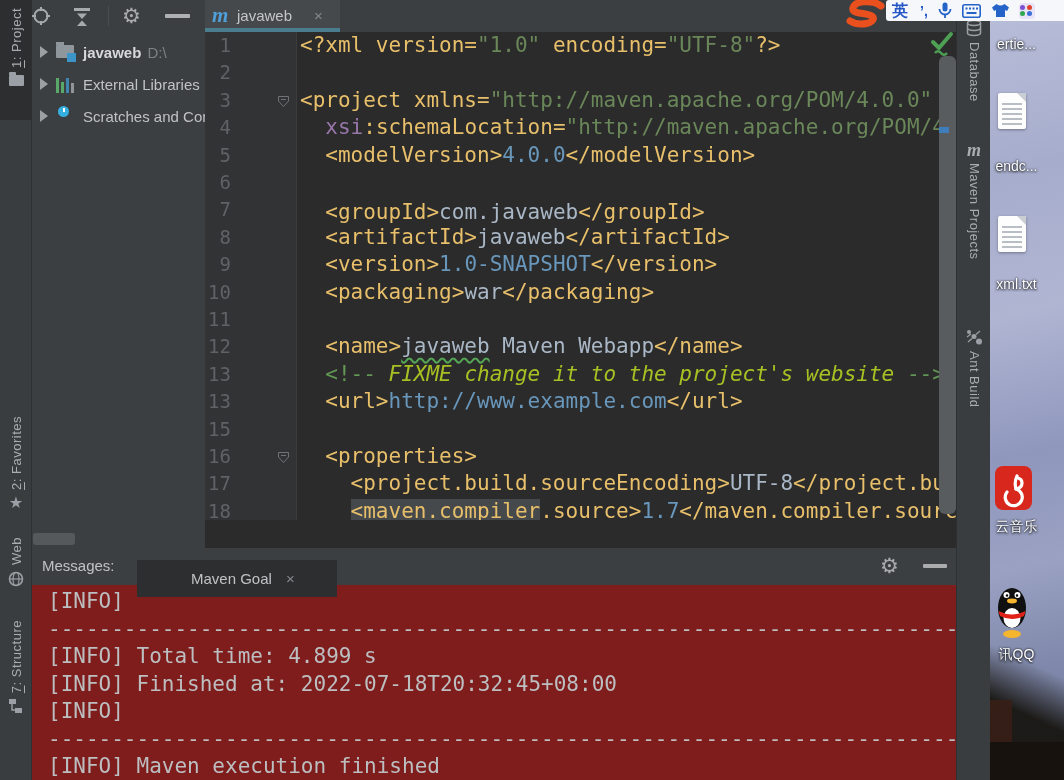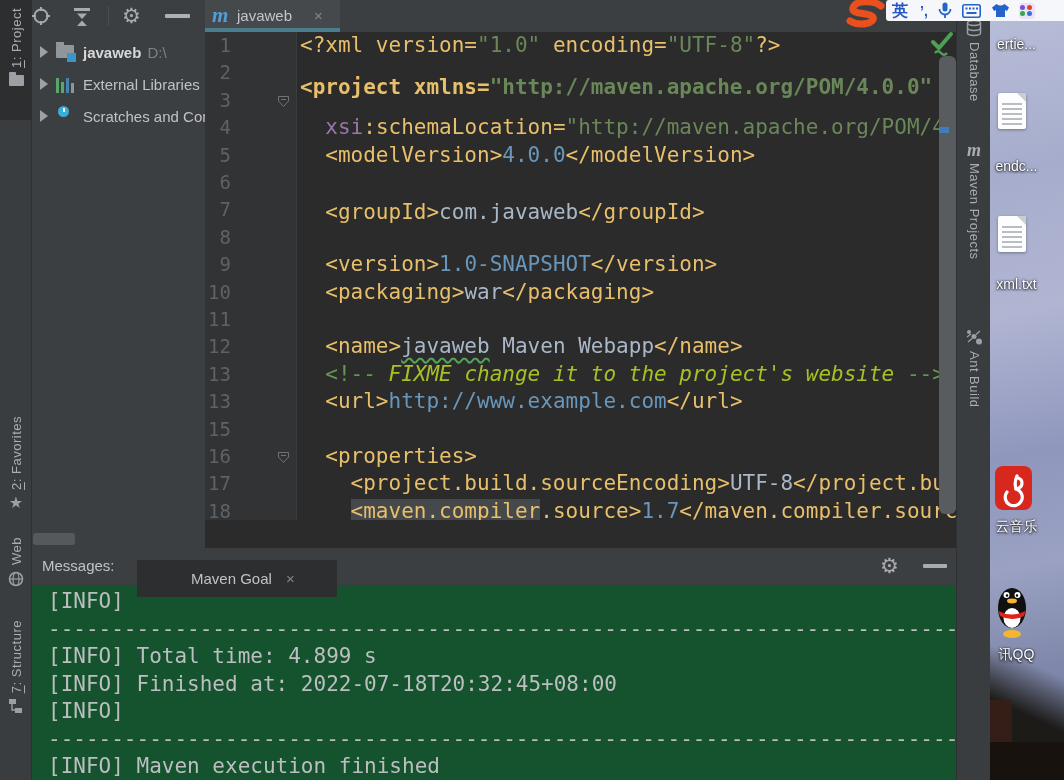--- a/index.html
+++ b/index.html
@@ -61,21 +61,21 @@
   .tok.ns{color:#9876aa;}
   .tok.cmt{color:#629755;}
   .tok.fixme{color:#a8c023;font-style:italic;}
   .tok.typo{text-decoration:underline;text-decoration-style:wavy;text-decoration-color:#55a556;text-underline-offset:4px;}
   .tok.hl{background:#45494c;}
   #vscroll-thumb{left:939px;top:56px;width:17px;height:458px;background:#595c5e;border-radius:6px;}
   #scroll-mark{left:939px;top:127px;width:10px;height:6px;background:#3f7cba;}
   #inspect-ok{left:928px;top:28px;width:28px;height:28px;}
 
   
-  #messages{left:32px;top:548px;width:924px;height:232px;background:#14532d;}
+  #messages{left:32px;top:548px;width:924px;height:232px;background:#7f1d1d;}
   #msg-header{position:absolute;left:0;top:0;width:924px;height:37px;background:#3c3f41;}
   #msg-label{position:absolute;left:10px;top:9px;color:#c0c2c4;font-size:15px;}
   #msg-tab{position:absolute;left:105px;top:12px;width:172px;height:37px;background:#2c2e2f;display:flex;align-items:center;padding-left:28px;}
   #msg-tab .title{color:#c0c2c4;font-size:15px;margin-left:26px;}
   #msg-tab .close-x{margin-left:14px;}
   .gear{color:#a9abad;font-size:21px;line-height:21px;}
   #msg-gear{position:absolute;left:848px;top:7px;}
   #msg-minus{position:absolute;left:891px;top:16px;width:24px;height:4px;background:#a9abad;border-radius:1px;}
   #console{position:absolute;left:0;top:37px;width:924px;height:195px;overflow:hidden;}
   .con-line{position:absolute;left:16px;white-space:pre;color:#bcbec0;font-family:"DejaVu Sans Mono",monospace;font-size:21px;line-height:27.5px;}
@@ -193,25 +193,26 @@
         <div class="fold" style="top: 418px;"><svg width="13" height="13" viewBox="0 0 13 13">
             <polygon points="1.5,1.5 11.5,1.5 11.5,6 6.5,11.5 1.5,6" fill="none" stroke="#707375"></polygon>
             <line x1="4" y1="4.5" x2="9" y2="4.5" stroke="#707375"></line>
           </svg></div>
         <div class="ln" style="top: 438.4px;">17</div>
         <div class="ln" style="top: 465.8px;">18</div>
       </div>
     <div id="code-lines">
         <div class="cl" style="top: 0px;"><span class="tok tag">&lt;?xml version=</span><span class="tok str">"1.0"</span><span class="tok tag"> encoding=</span><span class="tok str">"UTF-8"</span><span class="tok tag">?&gt;</span></div>
         <div class="cl" style="top: 27.4px;"></div>
-        <div class="cl" style="top: 42px; font-weight: bold;"><span class="tok tag">&lt;project xmlns=</span><span class="tok str">"http://maven.apache.org/POM/4.0.0"</span></div>
+        <div class="cl" style="top: 55px;"><span class="tok tag">&lt;project xmlns=</span><span class="tok str">"http://maven.apache.org/POM/4.0.0"</span></div>
         <div class="cl" style="top: 82.2px;">  <span class="tok ns">xsi</span><span class="tok tag">:schemaLocation=</span><span class="tok str">"http://maven.apache.org/POM/4.0.0 http://maven.apache.org/xsd/maven-4.0.0.xsd"</span></div>
         <div class="cl" style="top: 109.6px;">  <span class="tok tag">&lt;modelVersion&gt;</span><span class="tok num">4.0.0</span><span class="tok tag">&lt;/modelVersion&gt;</span></div>
         <div class="cl" style="top: 137px;"></div>
         <div class="cl" style="top: 167px;">  <span class="tok tag">&lt;groupId&gt;</span><span class="tok txt">com.javaweb</span><span class="tok tag">&lt;/groupId&gt;</span></div>
+        <div class="cl" style="top: 191.8px;">  <span class="tok tag">&lt;artifactId&gt;</span><span class="tok txt">javaweb</span><span class="tok tag">&lt;/artifactId&gt;</span></div>
         <div class="cl" style="top: 219.2px;">  <span class="tok tag">&lt;version&gt;</span><span class="tok num">1.0-SNAPSHOT</span><span class="tok tag">&lt;/version&gt;</span></div>
         <div class="cl" style="top: 246.6px; text-align: center;">  <span class="tok tag">&lt;packaging&gt;</span><span class="tok txt">war</span><span class="tok tag">&lt;/packaging&gt;</span></div>
         <div class="cl" style="top: 274px;"></div>
         <div class="cl" style="top: 301.4px;">  <span class="tok tag">&lt;name&gt;</span><span class="tok txt typo">javaweb</span><span class="tok txt"> Maven Webapp</span><span class="tok tag">&lt;/name&gt;</span></div>
         <div class="cl" style="top: 328.8px;">  <span class="tok cmt">&lt;!--</span><span class="tok fixme"> FIXME change it to the project's website </span><span class="tok cmt">--&gt;</span></div>
         <div class="cl" style="top: 356.2px;">  <span class="tok tag">&lt;url&gt;</span><span class="tok num">http://www.example.com</span><span class="tok tag">&lt;/url&gt;</span></div>
         <div class="cl" style="top: 383.6px;"></div>
         <div class="cl" style="top: 411px;">  <span class="tok tag">&lt;properties&gt;</span></div>
         <div class="cl" style="top: 438.4px;">    <span class="tok tag">&lt;project.build.sourceEncoding&gt;</span><span class="tok txt">UTF-8</span><span class="tok tag">&lt;/project.build.sourceEncoding&gt;</span></div>
         <div class="cl" style="top: 465.8px;">    <span class="tok tag hl">&lt;maven.compiler</span><span class="tok tag">.source&gt;</span><span class="tok num">1.7</span><span class="tok tag">&lt;/maven.compiler.source&gt;</span></div>

